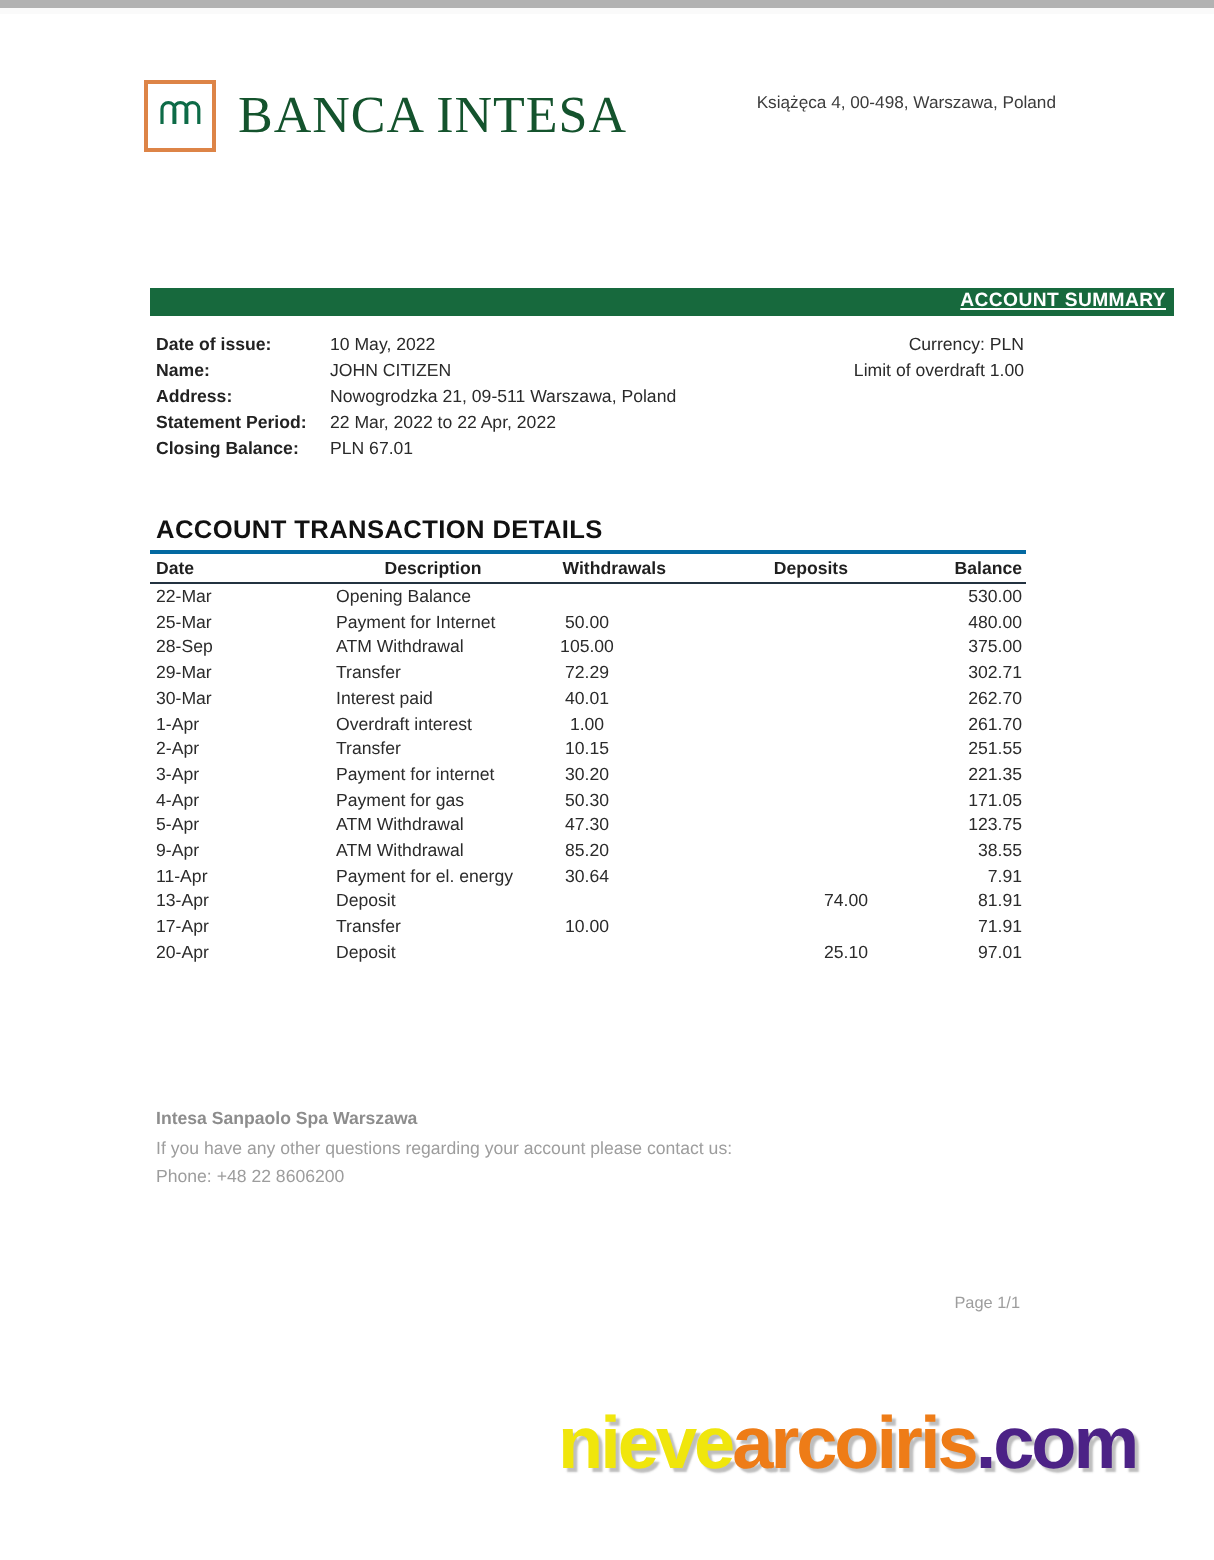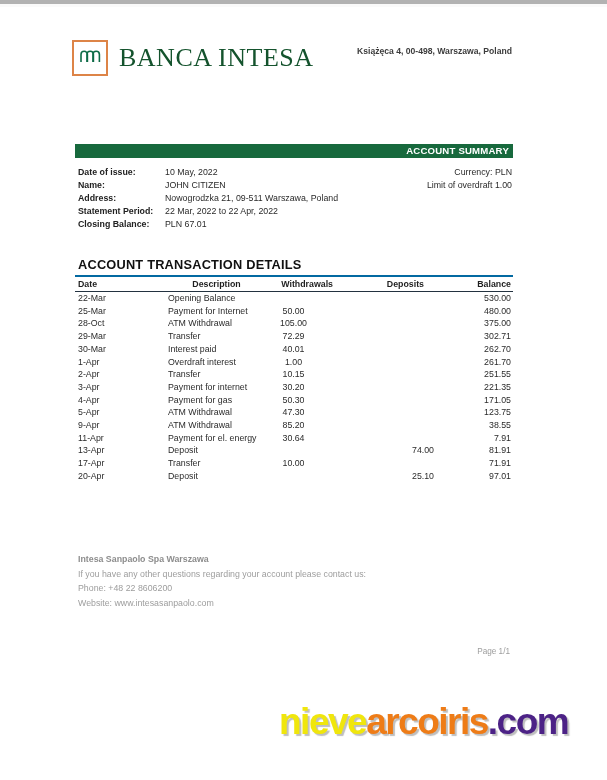--- a/index.html
+++ b/index.html
@@ -17,31 +17,31 @@
   .logo-box{
     width:32px;height:32px;border:2px solid #dd8447;background:#fff;
     display:flex;align-items:center;justify-content:center;flex:0 0 auto;
   }
   .logo-text{
     font-family:"Liberation Serif", serif;
     font-size:26px;color:#0d6b47;margin-left:11px;letter-spacing:.5px;
     white-space:nowrap;line-height:1;
   }
   .header-address{
-    position:absolute;top:46px;right:95px;font-size:8.6px;color:#3c3c3c;
+    position:absolute;top:46px;right:79px;font-size:8.6px;color:#3c3c3c;
     text-align:center;
-    font-weight:bold;
   }
 
   
   .summary-bar{
-    position:absolute;top:144px;left:75px;width:438px;height:14px;
+    position:absolute;top:144px;left:75px;width:512px;height:14px;
     background:#17693d;color:#ffffff;font-weight:bold;font-size:9.6px;
     text-align:right;line-height:14px;box-sizing:border-box;padding-right:4px;
     letter-spacing:.2px;
+    text-decoration:underline;
   }
   .summary-fields{position:absolute;top:166px;left:78px;font-size:8.8px;color:#2a2a2a;}
   .summary-row{line-height:13px;white-space:nowrap;}
   .summary-label{display:inline-block;width:87px;font-weight:bold;color:#222;}
   .summary-right{
     position:absolute;top:166px;right:95px;text-align:right;
     font-size:8.8px;color:#2a2a2a;line-height:13px;
   }
 
   
@@ -140,21 +140,21 @@
           <td class="c-bal">530.00</td>
         </tr>
         <tr>
           <td class="c-date">25-Mar</td>
           <td class="c-desc">Payment for Internet</td>
           <td class="c-wd">50.00</td>
           <td class="c-dep"></td>
           <td class="c-bal">480.00</td>
         </tr>
         <tr>
-          <td class="c-date">28-Oct</td>
+          <td class="c-date">28-Sep</td>
           <td class="c-desc">ATM Withdrawal</td>
           <td class="c-wd">105.00</td>
           <td class="c-dep"></td>
           <td class="c-bal">375.00</td>
         </tr>
         <tr>
           <td class="c-date">29-Mar</td>
           <td class="c-desc">Transfer</td>
           <td class="c-wd">72.29</td>
           <td class="c-dep"></td>
@@ -238,20 +238,19 @@
           <td class="c-bal">97.01</td>
         </tr>
       </tbody>
   </table>
 </div>
 
 <div class="footer">
   <div class="company">Intesa Sanpaolo Spa Warszawa</div>
   <div>If you have any other questions regarding your account please contact us:</div>
   <div>Phone: +48 22 8606200</div>
-  <div>Website: www.intesasanpaolo.com</div>
 </div>
 
 <div class="page-number">Page 1/1</div>
 
 <div class="watermark">
   <span style="color: rgb(240, 230, 12);">nieve</span><span style="color: rgb(238, 124, 23);">arcoiris</span><span style="color: rgb(76, 34, 134);">.com</span>
 </div>
 
 </body></html>

